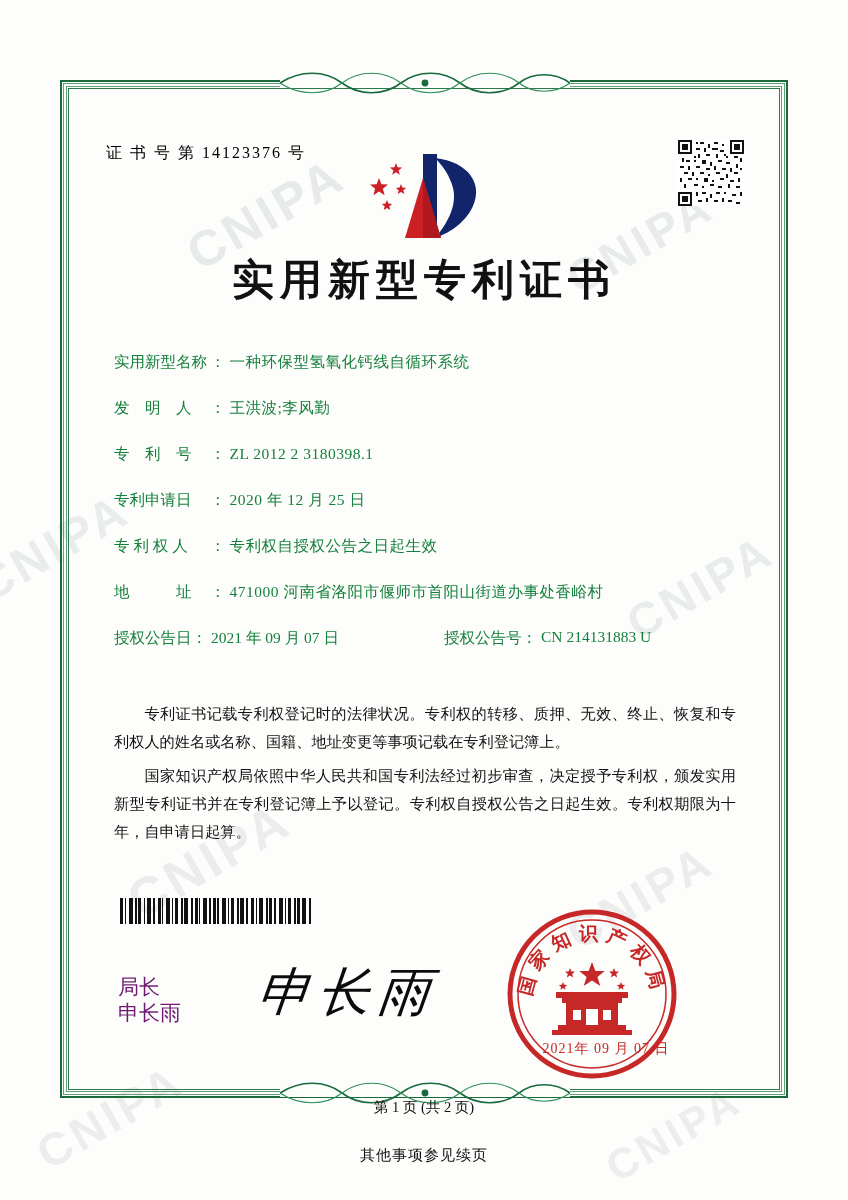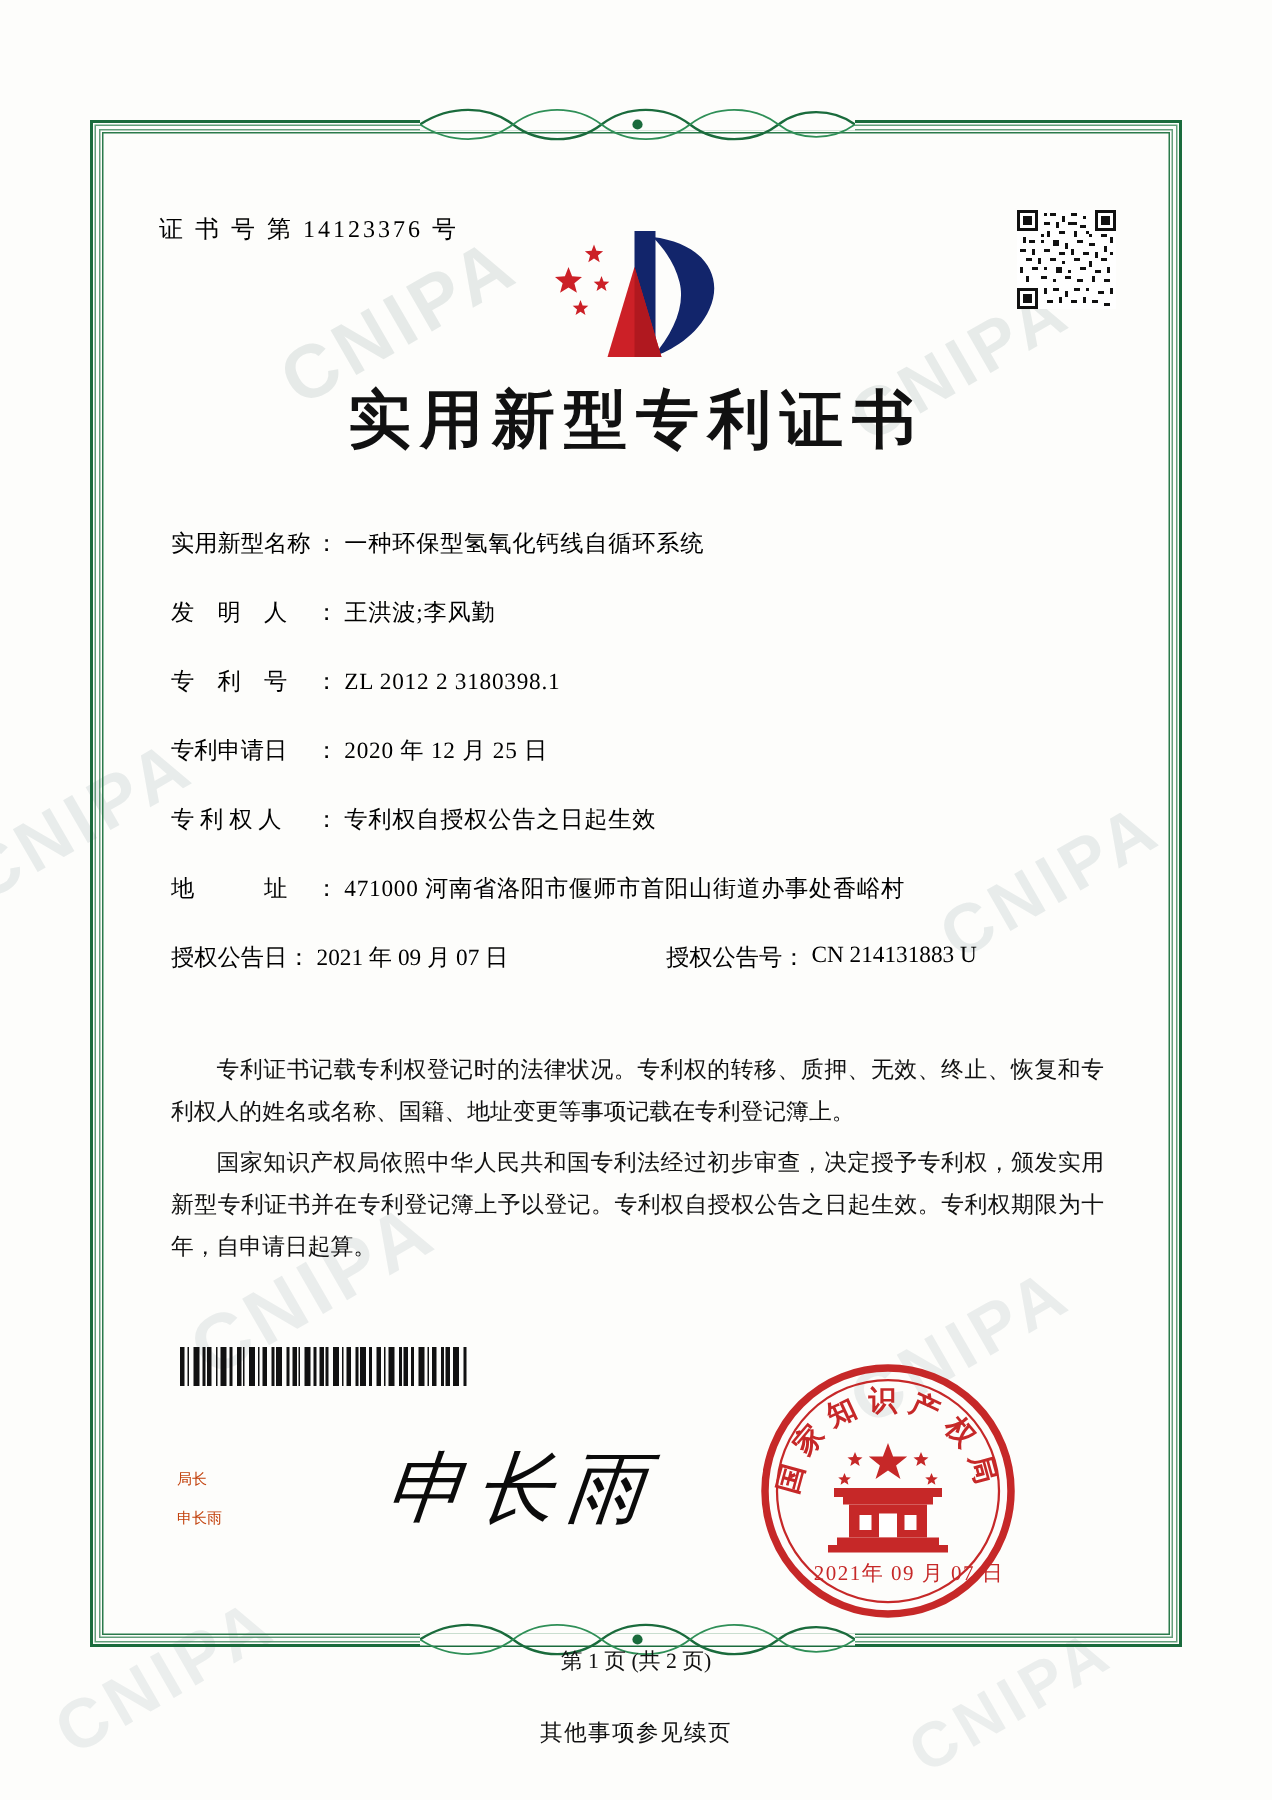--- a/index.html
+++ b/index.html
@@ -112,21 +112,21 @@
     position: absolute;
     left: 114px;
     top: 352px;
     width: 620px;
   }
   .field-row {
     display: flex;
     align-items: baseline;
     margin-bottom: 25px;
     font-size: 15.5px;
-    color: #000000;
+    color: #15803d;
   }
   .field-label {
     width: 96px;
     flex: none;
     letter-spacing: 0px;
     display: inline-block;
   }
   .field-colon {
     flex: none;
     padding-right: 4px;
@@ -163,23 +163,23 @@
     width: 226px; height: 26px;
     display: flex;
     align-items: stretch;
   }
   .barcode i { display: block; height: 100%; background: #111; }
 
   
   .sig-label {
     position: absolute;
     left: 118px; top: 974px;
-    font-size: 10px;
+    font-size: 21px;
     line-height: 26px;
-    color: #c2410c;
+    color: #701a75;
   }
   .sig-hand {
     position: absolute;
     left: 258px; top: 958px;
     font-size: 52px;
     font-family: "Liberation Serif", serif;
     color: #0b0b0b;
     letter-spacing: 8px;
     font-style: italic;
     transform: skewX(-6deg);

